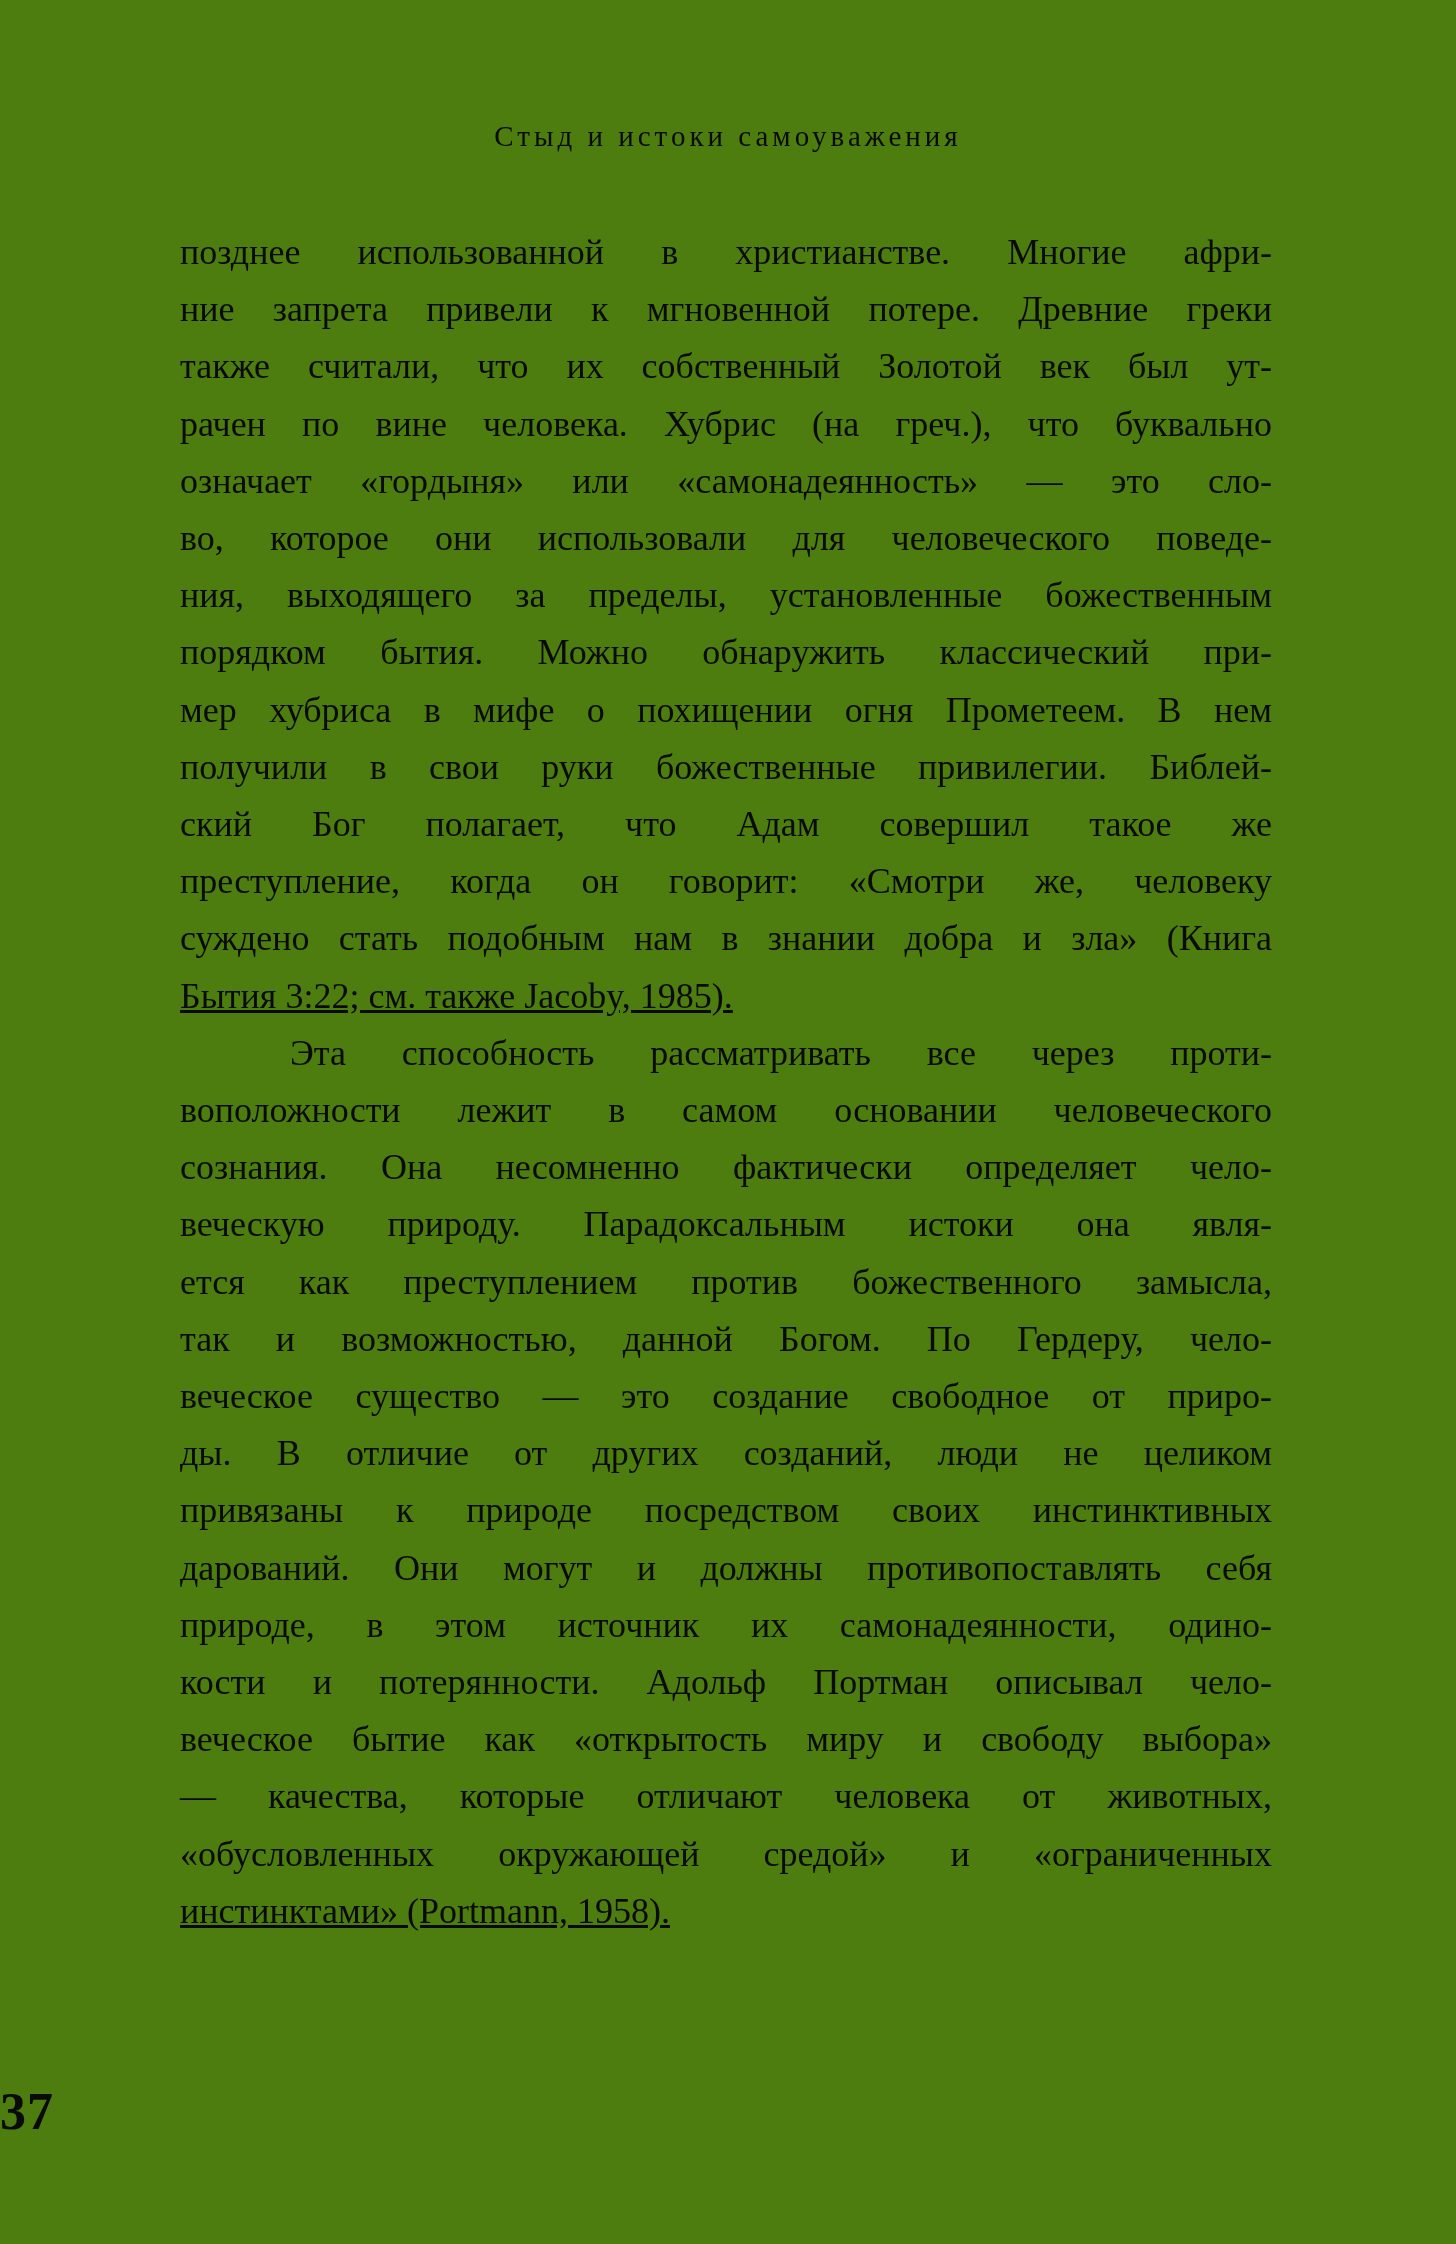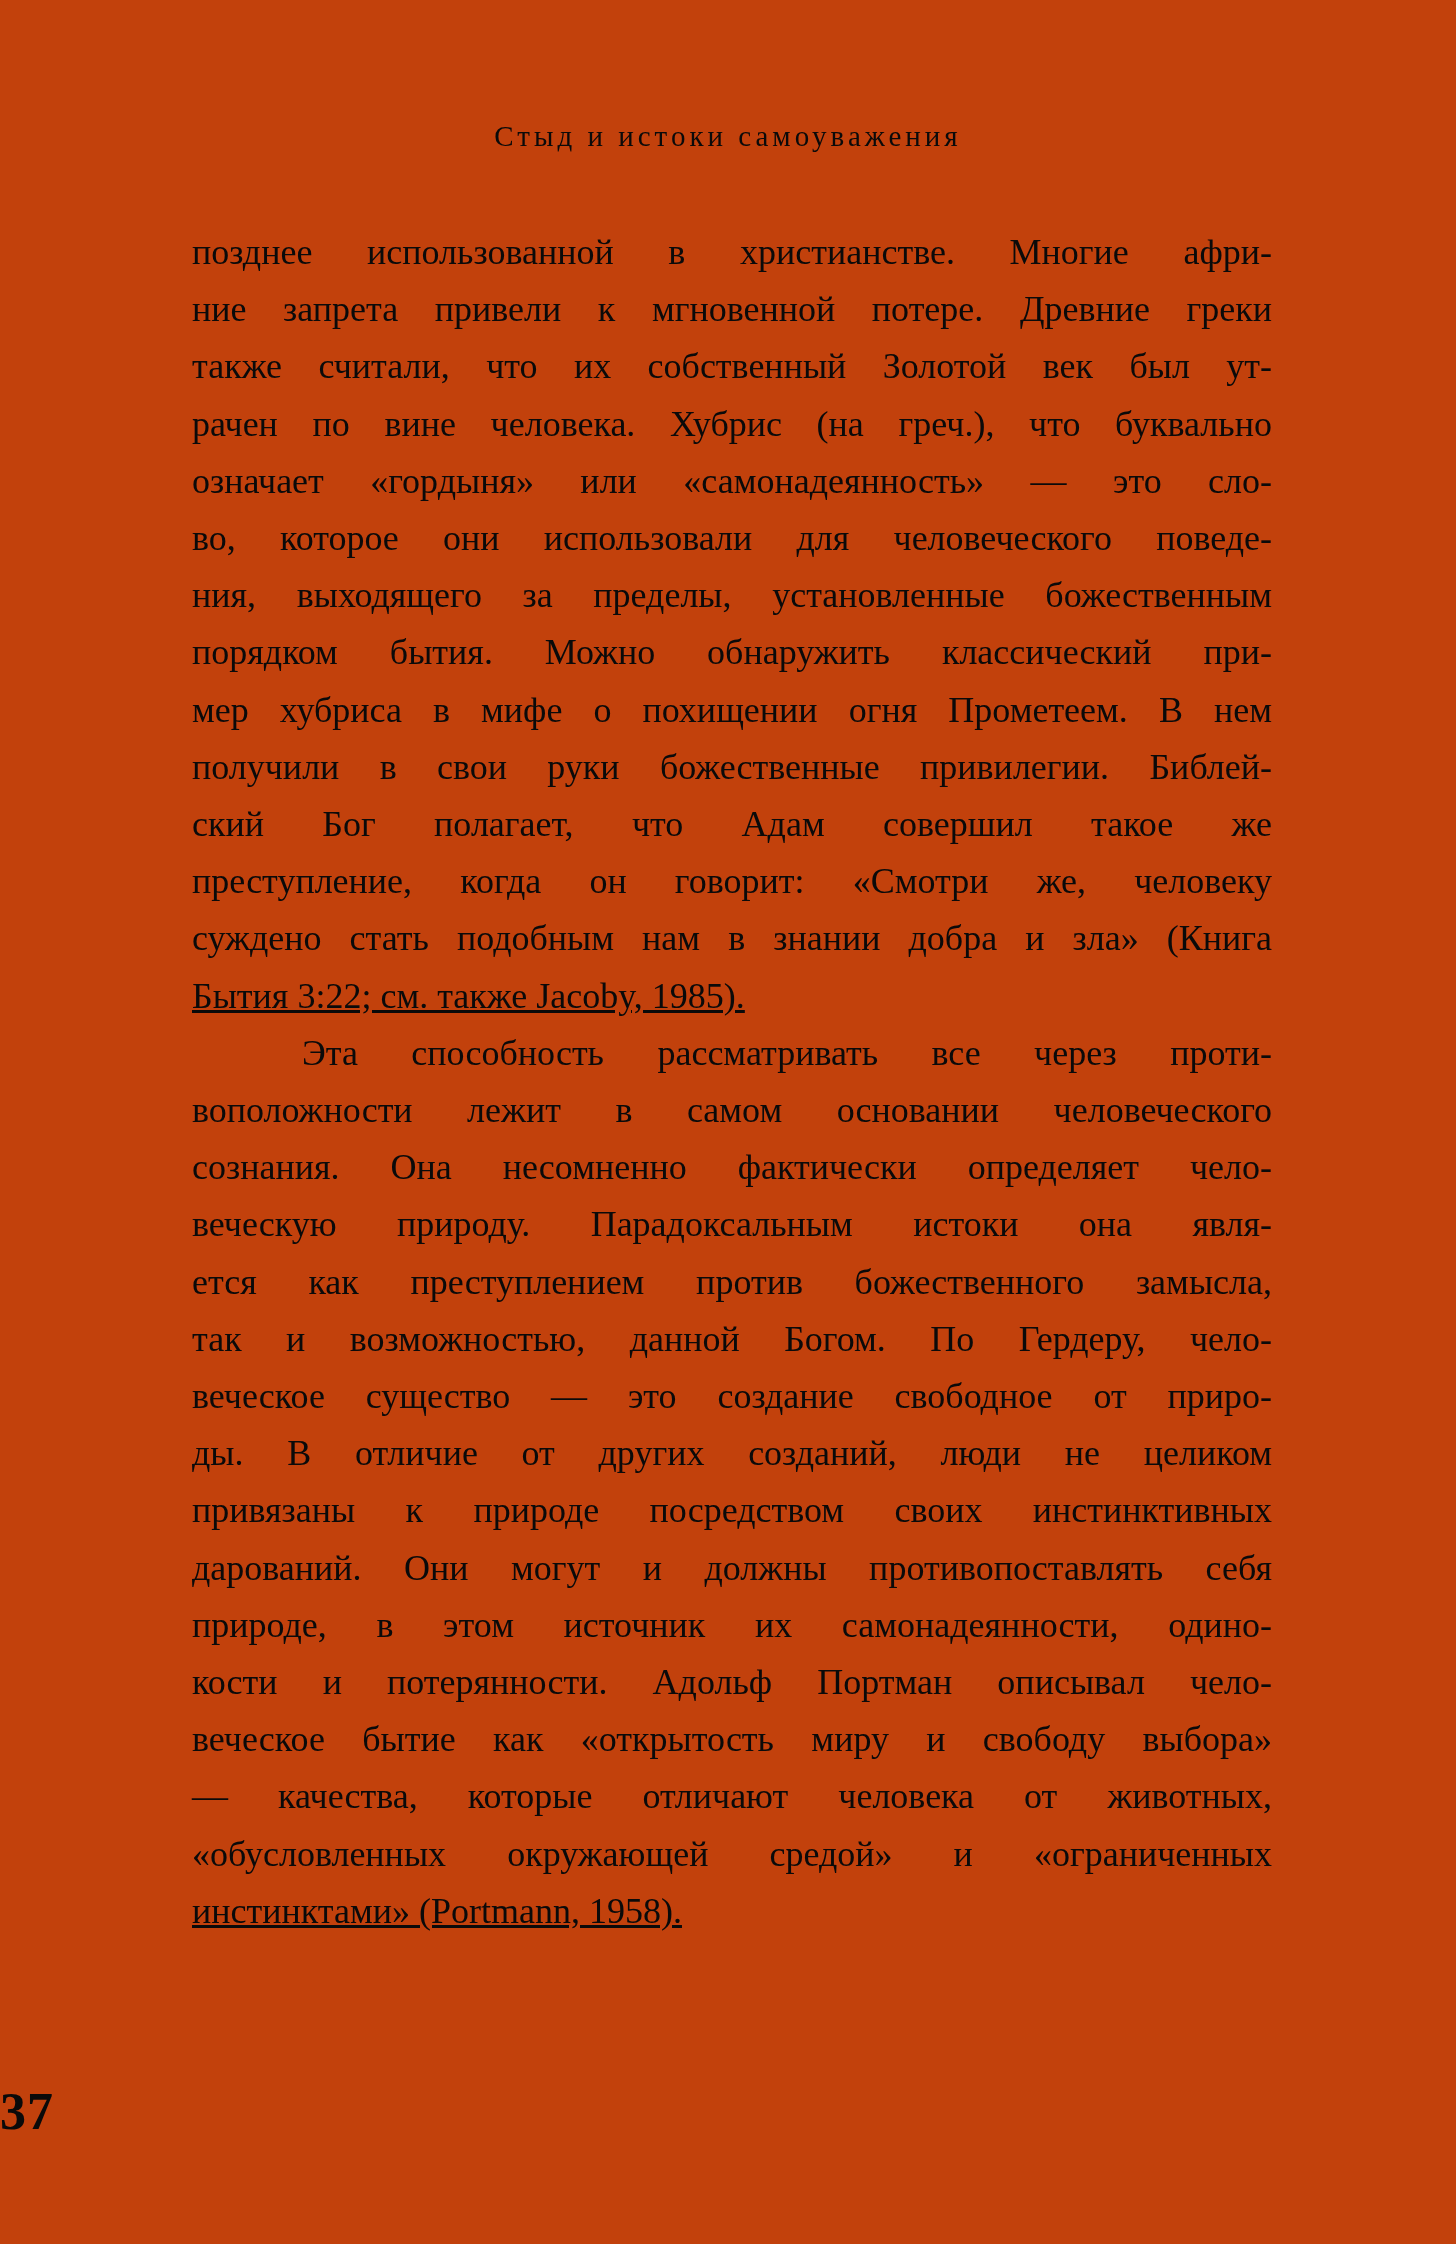--- a/index.html
+++ b/index.html
@@ -5,21 +5,21 @@
 <style>
   html, body {
     margin: 0;
     padding: 0;
     background: #ffffff;
   }
   .page {
     position: relative;
     width: 1456px;
     height: 2244px;
-    background: #c2410c;
+    background: #4d7c0f;
     color: #0a0a0a;
     font-family: "Liberation Serif", serif;
     overflow: hidden;
   }
   .running-header {
     position: absolute;
     top: 120px;
     left: 0;
     width: 100%;
     text-align: center;
@@ -35,21 +35,20 @@
     font-size: 36px;
   }
   .paragraph {
     margin: 0;
     padding: 0;
   }
   .line {
     line-height: 57.2px;
     text-align: justify;
     text-align-last: justify;
-    margin-left: 12px;
   }
   .line.last {
     text-align-last: left;
     text-decoration: underline;
   }
   .line.indent {
     text-indent: 110px;
   }
   .page-number {
     position: absolute;

